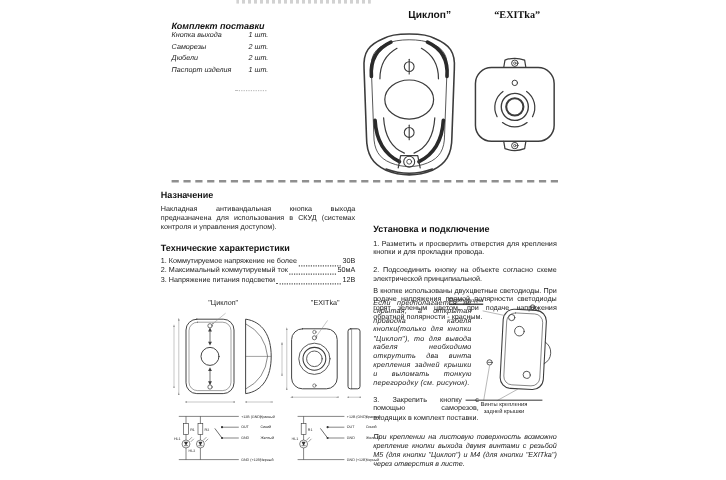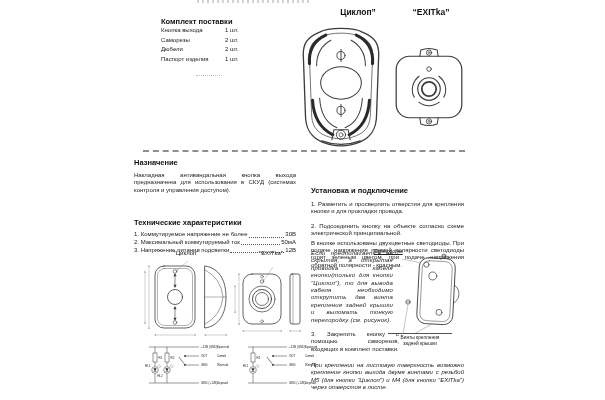--- a/index.html
+++ b/index.html
@@ -25,21 +25,21 @@
   svg .wr{stroke:#333;fill:none;}
   svg text{font-family:"Liberation Sans",sans-serif;fill:#222;}
 </style>
 </head>
 <body>
 
 <div class="page">
 
   <div class="abs remnant" style="left:197px;top:0;width:112px;height:3px;"></div>
 
-  <div class="abs" style="left:161px;top:17px;width:132px;">
+  <div class="abs" style="left:143px;top:17px;width:132px;font-style:italic;">
     <div class="h">Комплект поставки</div>
     <div class="kit-row">
       <span class="kit-name">Кнопка выхода</span>
       <span>1 шт.</span>
     </div>
     <div class="kit-row">
       <span class="kit-name">Саморезы</span>
       <span>2 шт.</span>
     </div>
     <div class="kit-row">
@@ -48,21 +48,21 @@
     </div>
     <div class="kit-row">
       <span class="kit-name">Паспорт изделия</span>
       <span>1 шт.</span>
     </div>
   </div>
 
   <div class="abs dotmark" style="left:196px;top:75px;width:26px;"></div>
 
   <div class="abs prod-label" style="left:322px;top:7px;width:72px;">Циклоп”</div>
-  <div class="abs prod-label" style="left:401px;top:7px;width:60px;">“EXITka”</div>
+  <div class="abs prod-label" style="left:401px;top:7px;width:60px;font-family:Liberation Serif, serif;">“EXITka”</div>
 
   <svg class="abs" style="left:294px;top:25px;" width="94" height="124" viewBox="0 0 92 122">
     <path class="ln" stroke-width="1.3" d="M25,7 C33,2 59,2 67,7 C79,12 84,18 83,32 L81,88 C81,102 76,110 65,115 C53,120 39,120 27,115 C16,110 11,102 11,88 L9,32 C8,18 13,12 25,7 Z"></path>
     <path class="ln" stroke-width="0.7" d="M28,11 C36,7 56,7 64,11 C74,15 78,21 77,33 L75,86 C75,98 71,105 61,109 C51,113 41,113 31,109 C21,105 17,98 17,86 L15,33 C14,21 18,15 28,11 Z"></path>
     <path class="dk" stroke-width="3" d="M15,38 C14,24 20,15 31,10"></path>
     <path class="dk" stroke-width="3" d="M77,38 C78,24 72,15 61,10"></path>
     <path class="dk" stroke-width="3" d="M18,74 C19,92 26,102 38,108"></path>
     <path class="dk" stroke-width="3" d="M74,74 C73,92 66,102 54,108"></path>
     <path class="ln" stroke-width="1" d="M22,40 C22,28 27,20 36,15"></path>
     <path class="ln" stroke-width="1" d="M70,40 C70,28 65,20 56,15"></path>
@@ -93,21 +93,21 @@
     <path class="ln" stroke-width="1" d="M25,54.8 A16,16 0 0 0 45,54.8"></path>
     <circle class="ln" stroke-width="1.1" cx="35" cy="42" r="11"></circle>
     <circle class="ln" stroke-width="1.7" cx="35" cy="42" r="7"></circle>
   </svg>
 
   <div class="abs divider" style="left:143px;top:150px;width:322px;"></div>
 
   <div class="abs" style="left:134px;top:158px;width:162px;">
     <div class="h">Назначение</div>
     <div class="body-text" style="margin-top:5px;">Накладная антивандальная кнопка выхода предназначена для использования в СКУД (системах контроля и управления доступом).</div>
-    <div class="h" style="margin-top:24px;">Технические характеристики</div>
+    <div class="h" style="margin-top:8px;">Технические характеристики</div>
     <div style="margin-top:4px;">
       <div class="spec-row">
         <span>1. Коммутируемое напряжение не более</span>
         <span class="spec-leader"></span>
         <span>30В</span>
       </div>
       <div class="spec-row">
         <span>2. Максимальный коммутируемый ток</span>
         <span class="spec-leader"></span>
         <span>50мА</span>

